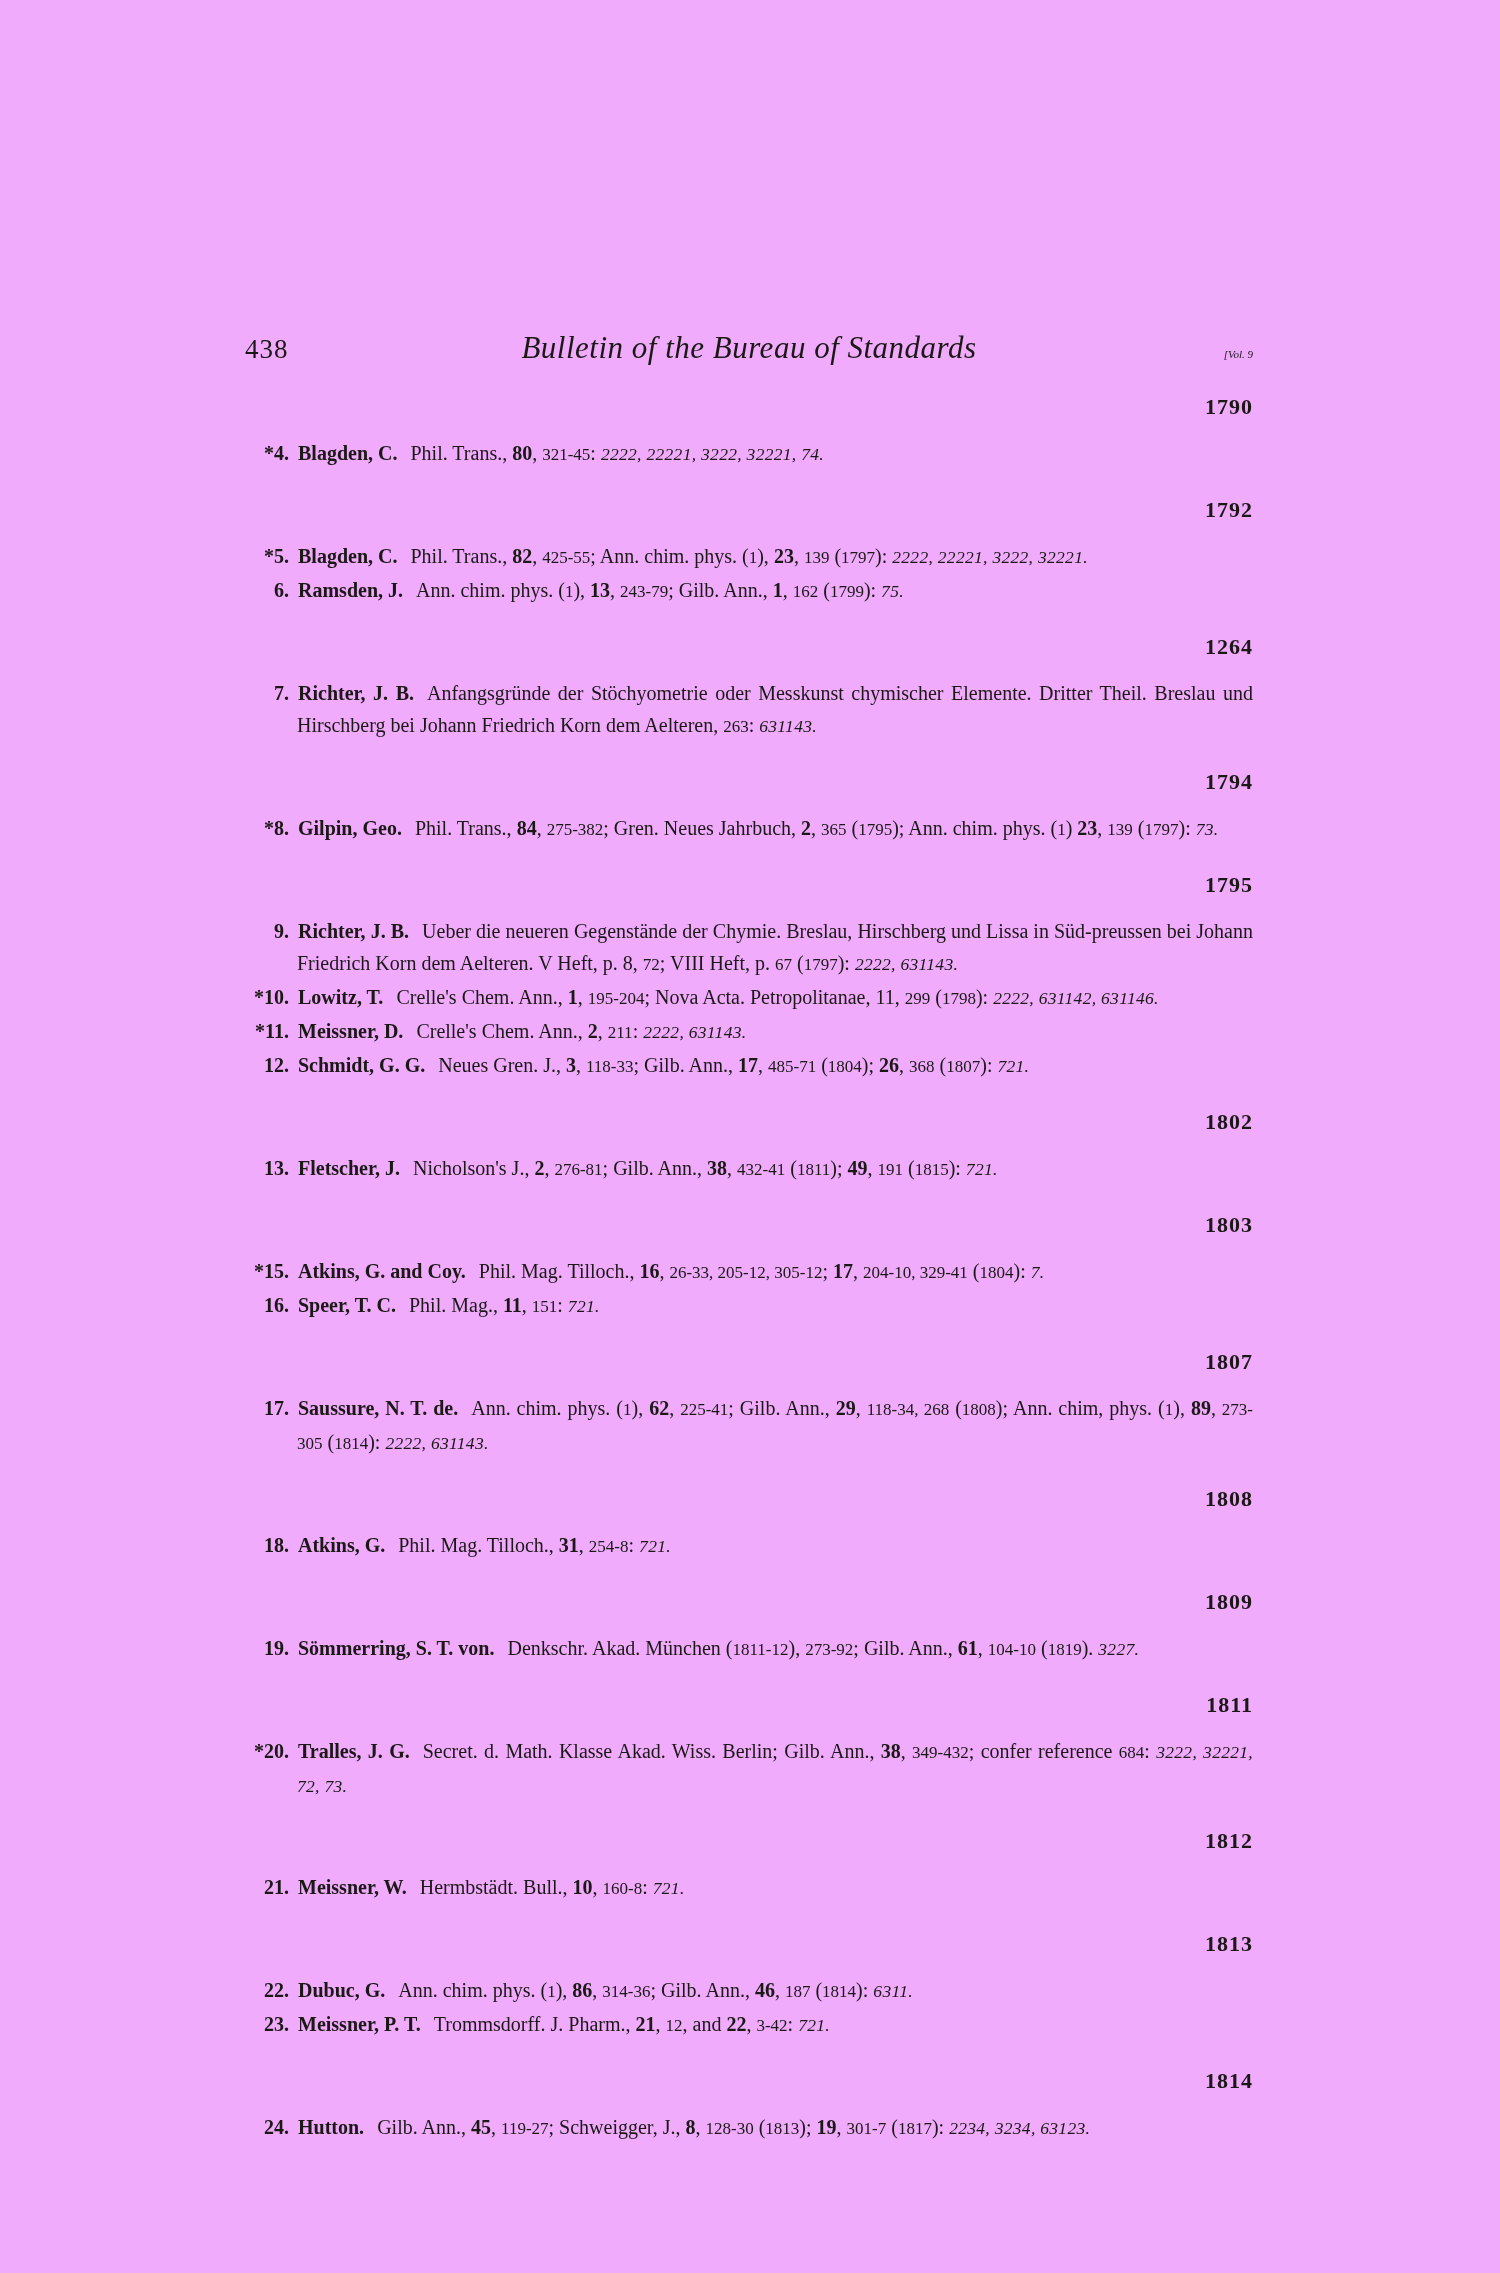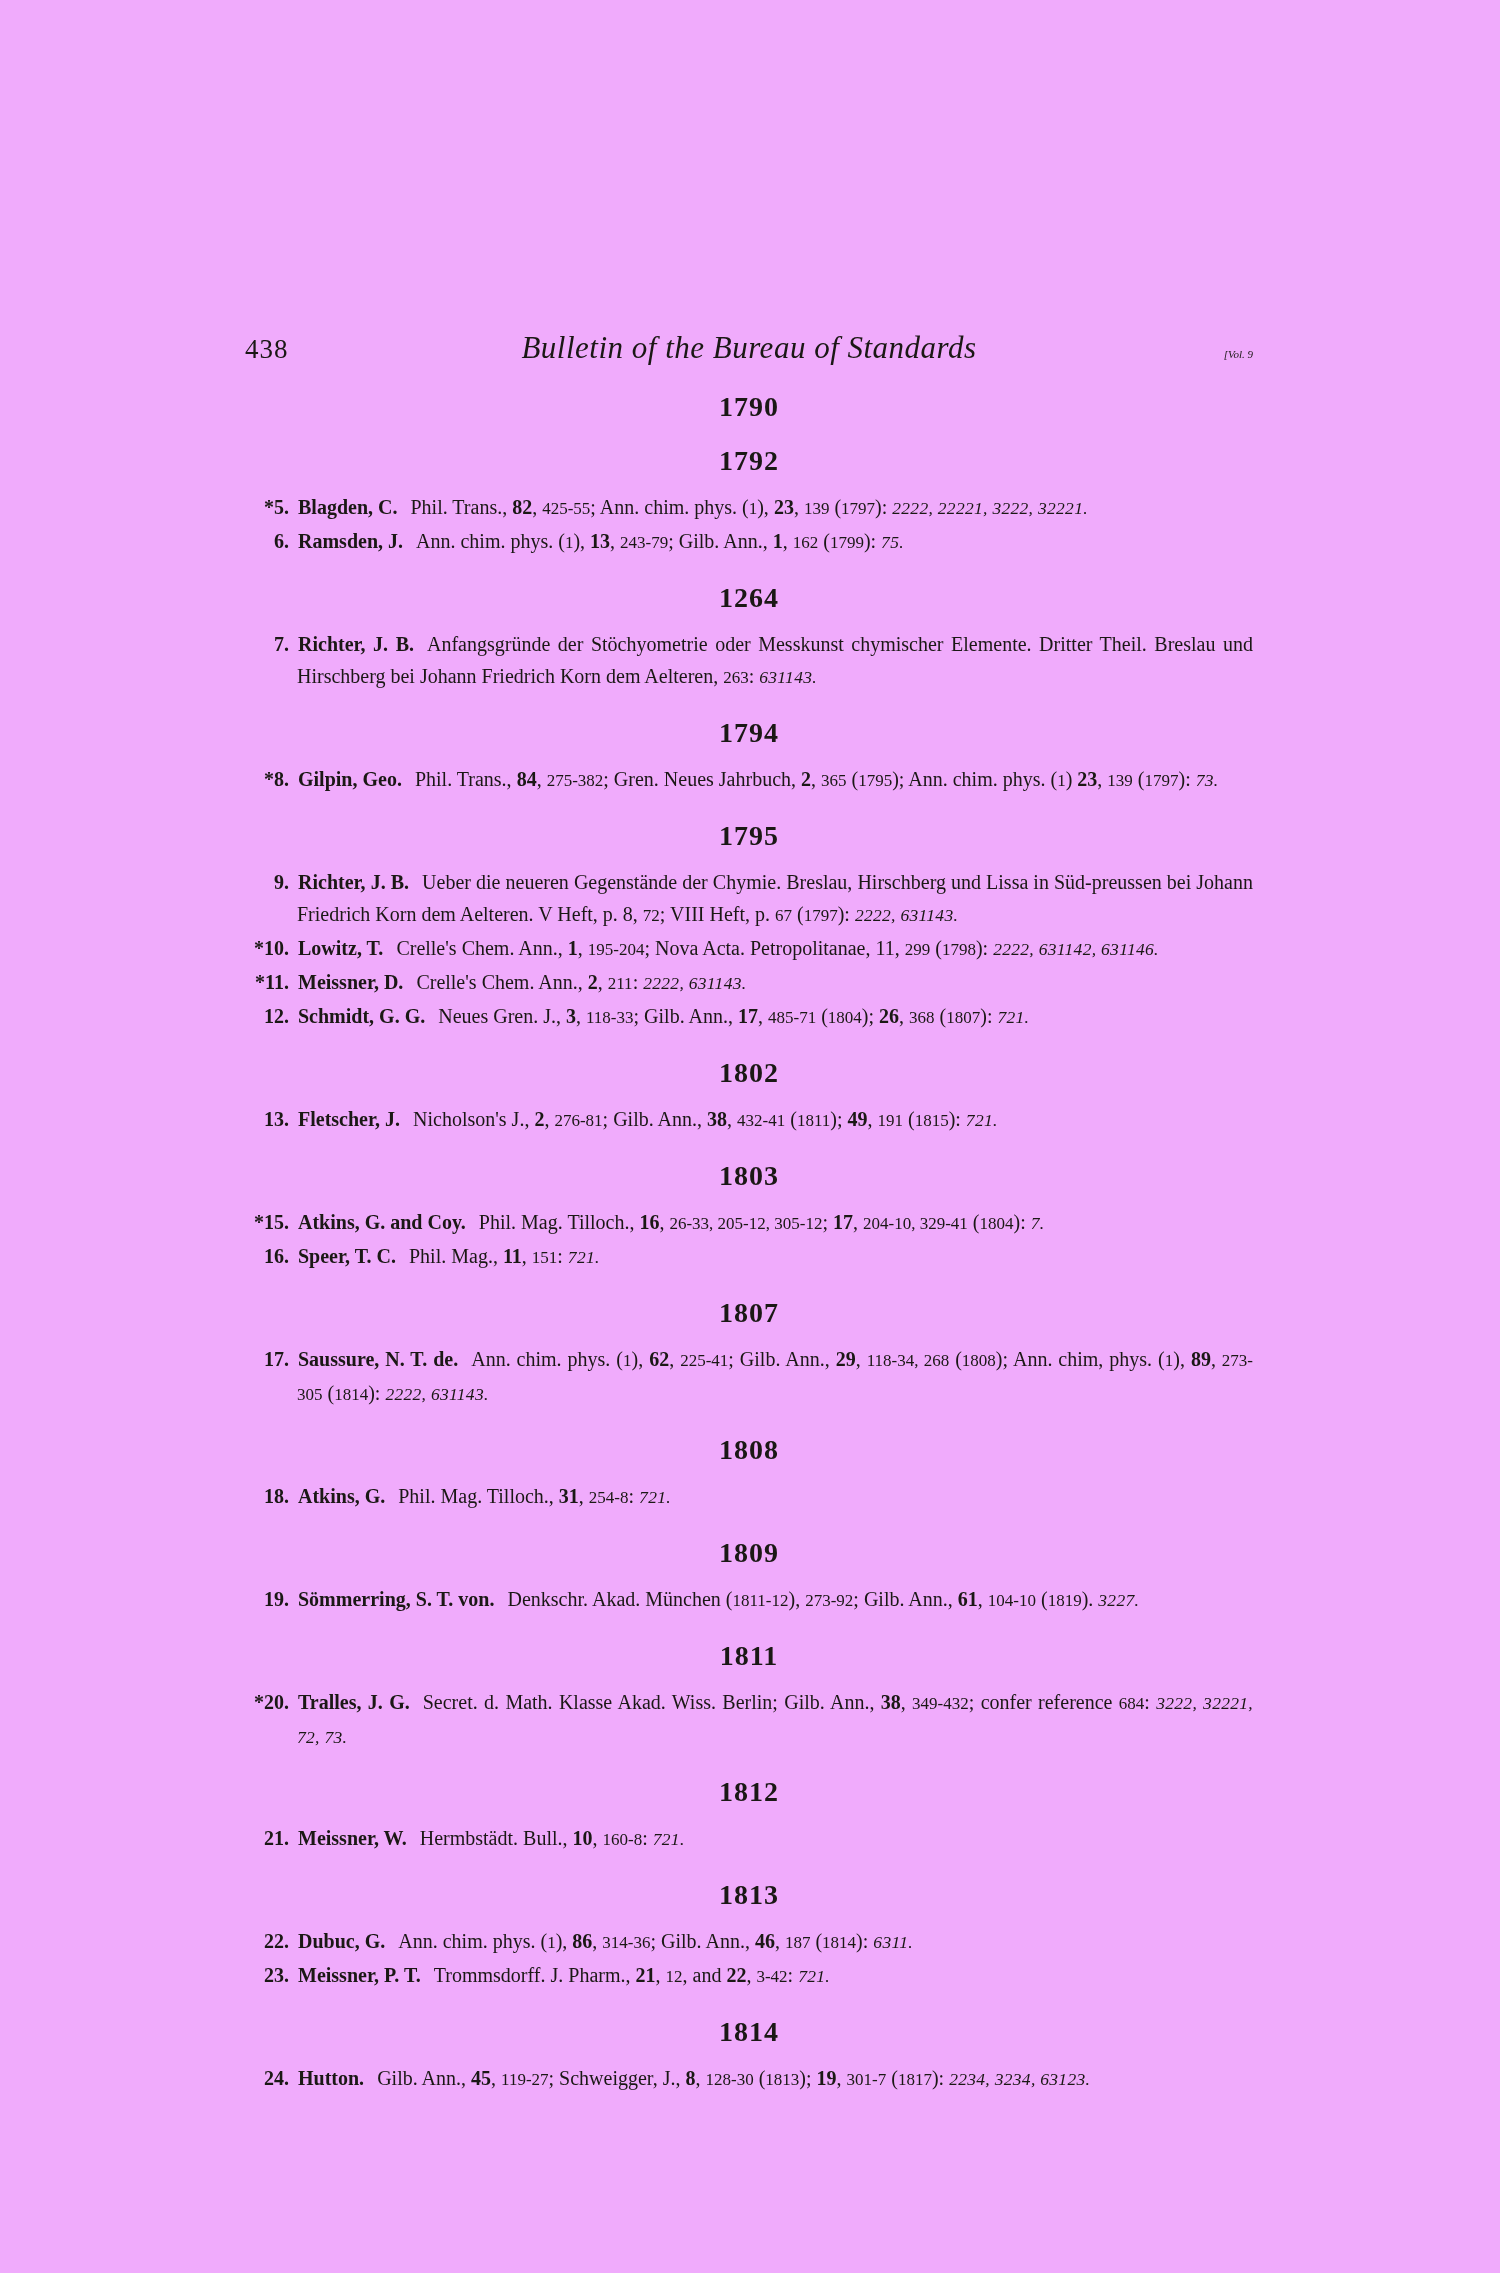--- a/index.html
+++ b/index.html
@@ -36,22 +36,22 @@
   }
   .volume-label {
     min-width: 110px;
     text-align: right;
     font-style: italic;
     font-size: 11px;
   }
 
   
   .year {
-    text-align: center;
-    font-size: 28px;
+    text-align: right;
+    font-size: 22px;
     font-weight: 700;
     letter-spacing: 1px;
     line-height: 30px;
     margin: 24px 0 15px 0;
   }
   .year:first-of-type { margin-top: 21px; }
 
   
   .entry {
     margin: 0;
@@ -82,20 +82,21 @@
   <div class="content">
 
     <header class="running-head">
       <span class="page-number">438</span>
       <span class="running-title">Bulletin of the Bureau of Standards</span>
       <span class="volume-label">[Vol. 9</span>
     </header>
 
     <main id="bibliography">
         <h2 class="year">1790</h2>
+        <p class="entry"><span class="num">*4.</span><span class="seg-a">Blagden, C.</span><span class="seg-r">Phil. Trans., </span><span class="seg-b">80</span><span class="seg-r">, </span><span class="seg-o">321-45</span><span class="seg-r">: </span><span class="seg-i">2222, 22221, 3222, 32221, 74.</span></p>
         <h2 class="year">1792</h2>
         <p class="entry"><span class="num">*5.</span><span class="seg-a">Blagden, C.</span><span class="seg-r">Phil. Trans., </span><span class="seg-b">82</span><span class="seg-r">, </span><span class="seg-o">425-55</span><span class="seg-r">; Ann. chim. phys. (</span><span class="seg-o">1</span><span class="seg-r">), </span><span class="seg-b">23</span><span class="seg-r">, </span><span class="seg-o">139</span><span class="seg-r"> (</span><span class="seg-o">1797</span><span class="seg-r">): </span><span class="seg-i">2222, 22221, 3222, 32221.</span></p>
         <p class="entry"><span class="num">6.</span><span class="seg-a">Ramsden, J.</span><span class="seg-r">Ann. chim. phys. (</span><span class="seg-o">1</span><span class="seg-r">), </span><span class="seg-b">13</span><span class="seg-r">, </span><span class="seg-o">243-79</span><span class="seg-r">; Gilb. Ann., </span><span class="seg-b">1</span><span class="seg-r">, </span><span class="seg-o">162</span><span class="seg-r"> (</span><span class="seg-o">1799</span><span class="seg-r">): </span><span class="seg-i">75.</span></p>
         <h2 class="year">1264</h2>
         <p class="entry"><span class="num">7.</span><span class="seg-a">Richter, J. B.</span><span class="seg-r">Anfangsgründe der Stöchyometrie oder Messkunst chymischer Elemente.  Dritter Theil.  Breslau und Hirschberg bei Johann Friedrich Korn dem Aelteren, </span><span class="seg-o">263</span><span class="seg-r">: </span><span class="seg-i">631143.</span></p>
         <h2 class="year">1794</h2>
         <p class="entry"><span class="num">*8.</span><span class="seg-a">Gilpin, Geo.</span><span class="seg-r">Phil. Trans., </span><span class="seg-b">84</span><span class="seg-r">, </span><span class="seg-o">275-382</span><span class="seg-r">; Gren. Neues Jahrbuch, </span><span class="seg-b">2</span><span class="seg-r">, </span><span class="seg-o">365</span><span class="seg-r"> (</span><span class="seg-o">1795</span><span class="seg-r">); Ann. chim. phys. (</span><span class="seg-o">1</span><span class="seg-r">) </span><span class="seg-b">23</span><span class="seg-r">, </span><span class="seg-o">139</span><span class="seg-r"> (</span><span class="seg-o">1797</span><span class="seg-r">): </span><span class="seg-i">73.</span></p>
         <h2 class="year">1795</h2>
         <p class="entry"><span class="num">9.</span><span class="seg-a">Richter, J. B.</span><span class="seg-r">Ueber die neueren Gegenstände der Chymie.  Breslau, Hirschberg und Lissa in Süd-preussen bei Johann Friedrich Korn dem Aelteren.  V Heft, p. 8, </span><span class="seg-o">72</span><span class="seg-r">; VIII Heft, p. </span><span class="seg-o">67</span><span class="seg-r"> (</span><span class="seg-o">1797</span><span class="seg-r">): </span><span class="seg-i">2222, 631143.</span></p>
         <p class="entry"><span class="num">*10.</span><span class="seg-a">Lowitz, T.</span><span class="seg-r">Crelle's Chem. Ann., </span><span class="seg-b">1</span><span class="seg-r">, </span><span class="seg-o">195-204</span><span class="seg-r">; Nova Acta. Petropolitanae, 11, </span><span class="seg-o">299</span><span class="seg-r"> (</span><span class="seg-o">1798</span><span class="seg-r">): </span><span class="seg-i">2222, 631142, 631146.</span></p>

